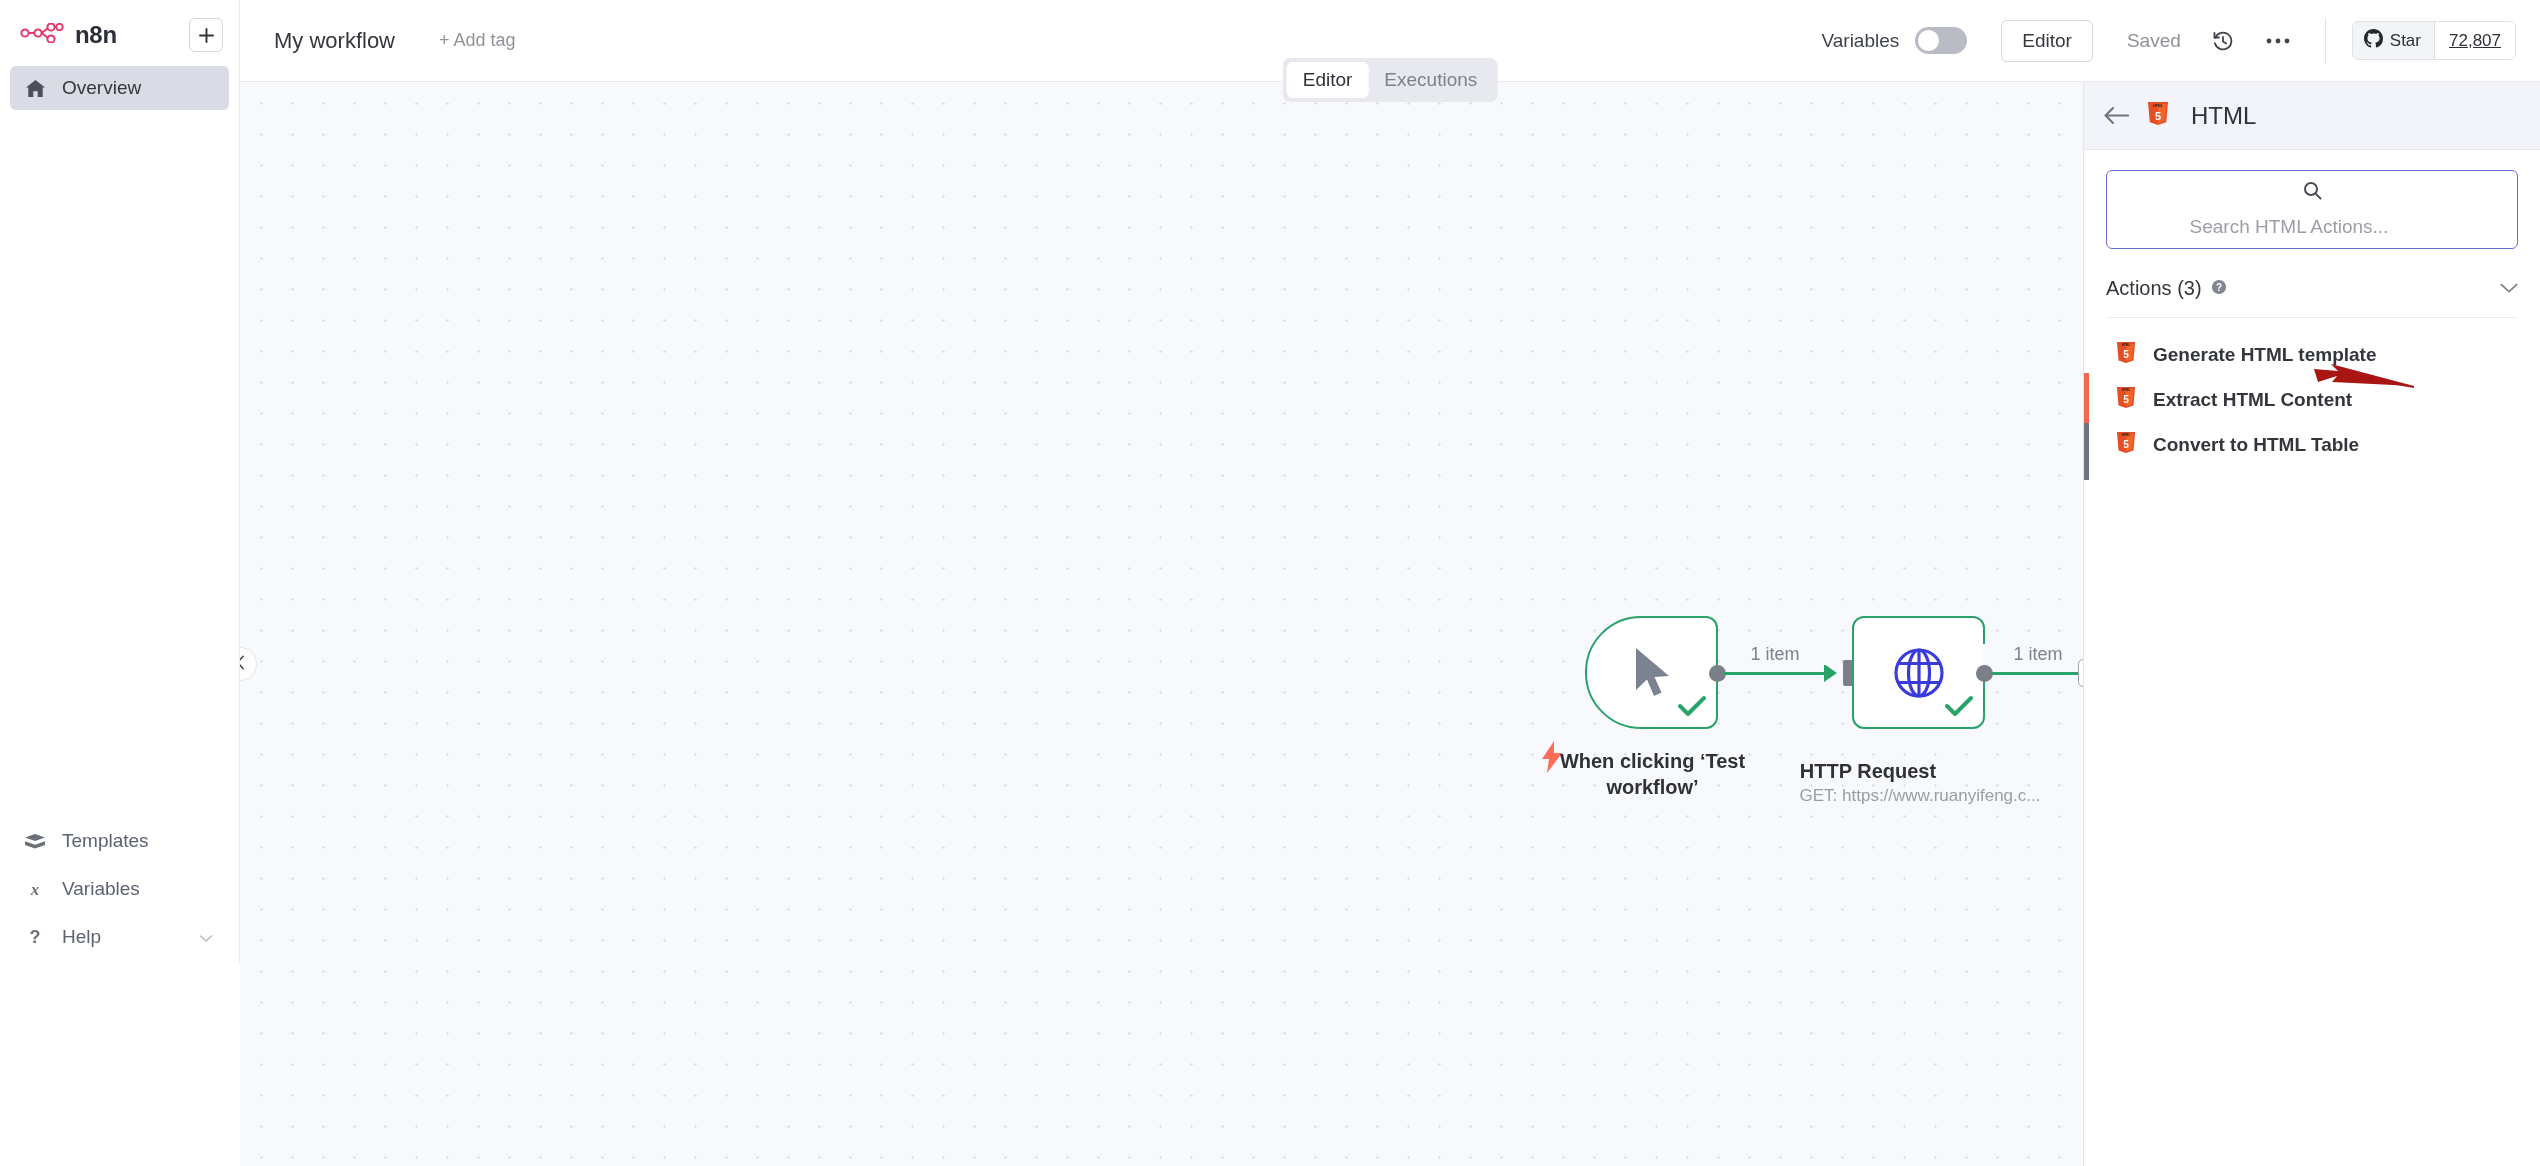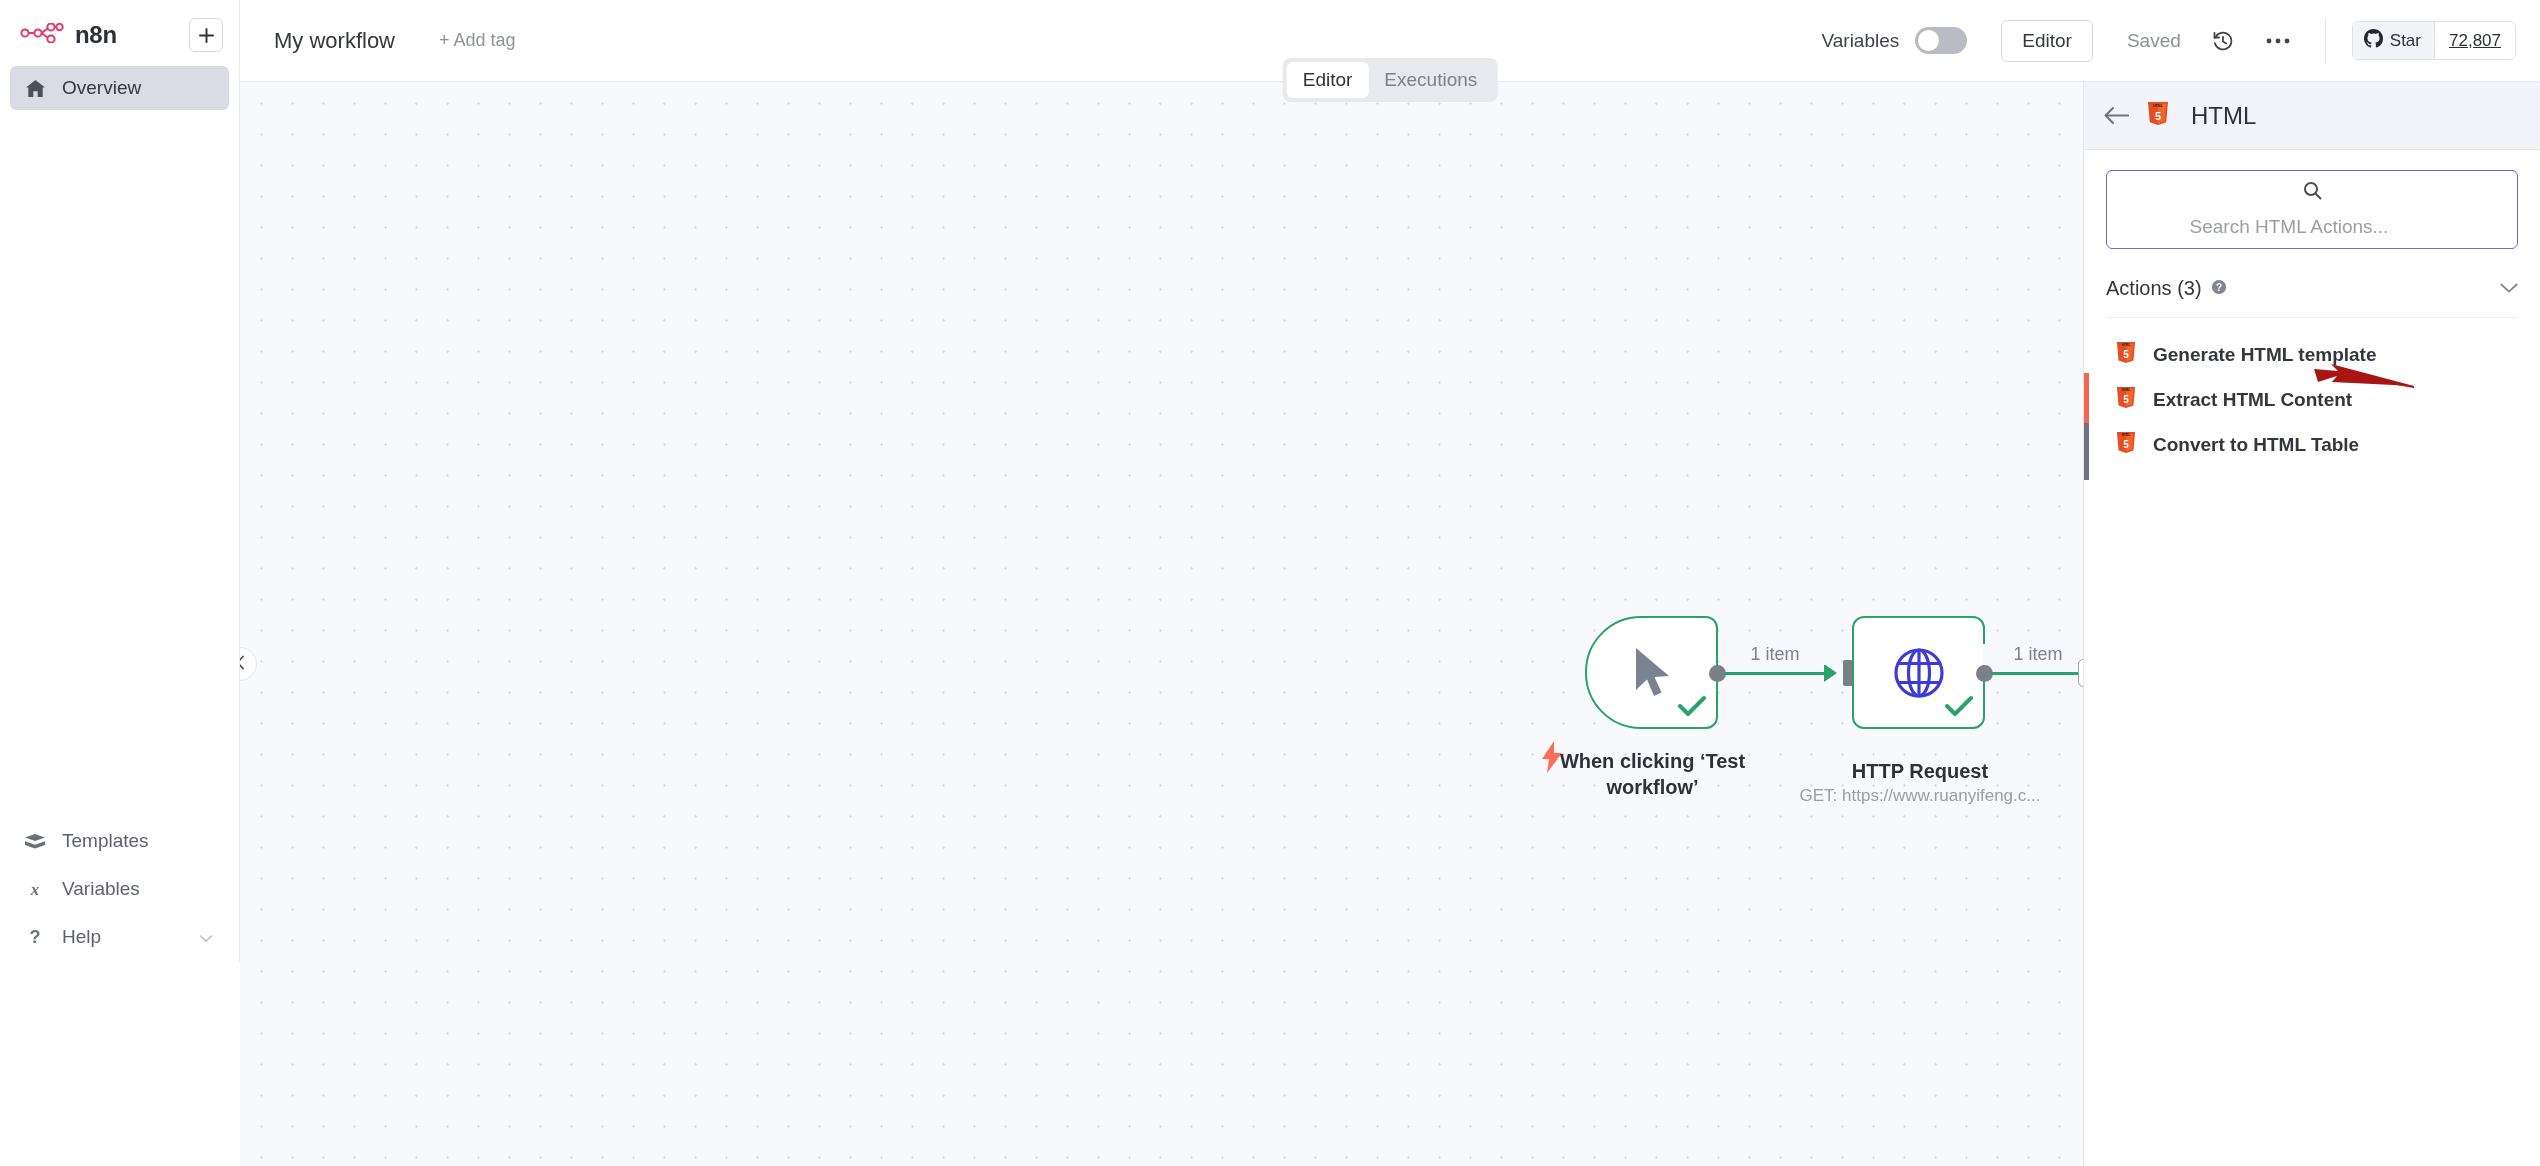--- a/index.html
+++ b/index.html
@@ -365,21 +365,21 @@
             <ellipse cx="27" cy="27" rx="10.5" ry="23"></ellipse>
             <path d="M6 17.5h42M6 36.5h42M27 4v46"></path>
           </svg>
         </div>
         <div class="node-check">
           <svg width="28" height="22" viewBox="0 0 28 22">
               <path d="M2 11 10 19 26 3" fill="none" stroke="#29a36a" stroke-width="4" stroke-linecap="round" stroke-linejoin="round"></path>
             </svg>
         </div>
       </div>
-      <div class="node-label" style="left:1560px; top:676px; width:240px;">HTTP Request</div>
+      <div class="node-label" style="left:1508px; top:676px; width:240px;">HTTP Request</div>
       <div class="node-sub" style="left:1520px; top:704px; width:320px;">GET: https://www.ruanyifeng.c...</div>
 
       <div class="port-out" style="left:1736px; top:583px;"></div>
       <div class="wire" style="left:1751px; top:590px; width:88px;"></div>
       <div class="wire-label" style="left:1743px; top:562px; width:110px;">1 item</div>
       <div class="plus-node" style="left:1838px; top:577px;">
         
       </div>
     </div>
 

